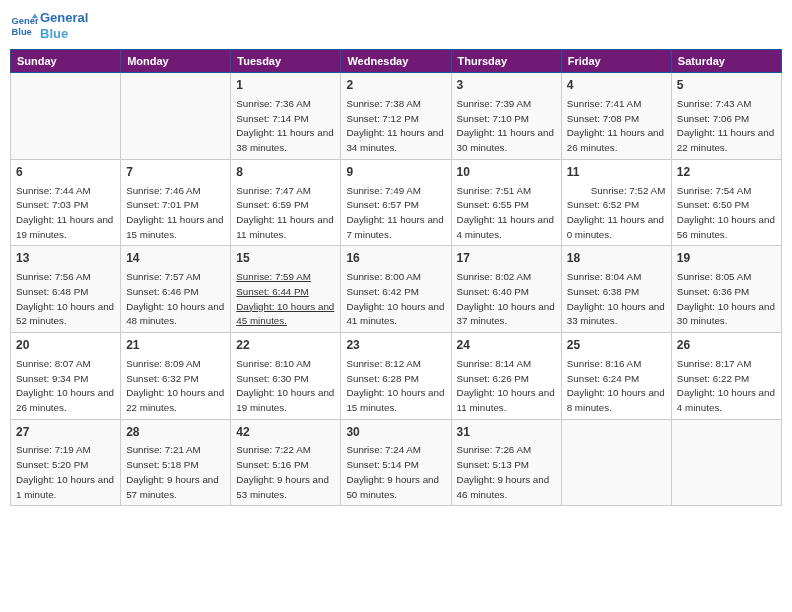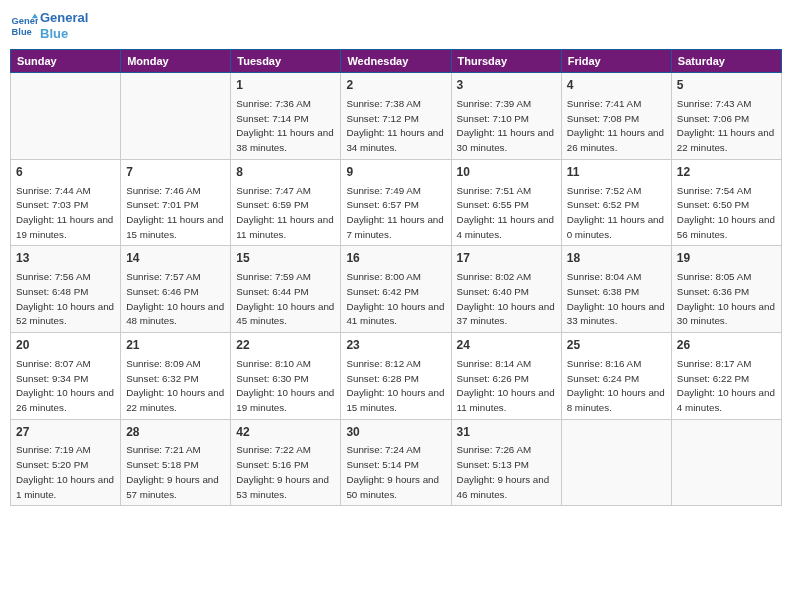--- a/index.html
+++ b/index.html
@@ -156,35 +156,35 @@
 Daylight: 11 hours and 15 minutes.</span></td>
         <td><span class="day-num">8</span><span class="day-info" style="white-space: pre-line;">Sunrise: 7:47 AM
 Sunset: 6:59 PM
 Daylight: 11 hours and 11 minutes.</span></td>
         <td><span class="day-num">9</span><span class="day-info" style="white-space: pre-line;">Sunrise: 7:49 AM
 Sunset: 6:57 PM
 Daylight: 11 hours and 7 minutes.</span></td>
         <td><span class="day-num">10</span><span class="day-info" style="white-space: pre-line;">Sunrise: 7:51 AM
 Sunset: 6:55 PM
 Daylight: 11 hours and 4 minutes.</span></td>
-        <td><span class="day-num">11</span><span class="day-info" style="white-space: pre-line;">Sunrise: 7:52 AM
+        <td><span class="day-num">11</span><span class="day-info" style="white-space: pre-line; margin-left: 24px;">Sunrise: 7:52 AM
 Sunset: 6:52 PM
 Daylight: 11 hours and 0 minutes.</span></td>
         <td><span class="day-num">12</span><span class="day-info" style="white-space: pre-line;">Sunrise: 7:54 AM
 Sunset: 6:50 PM
 Daylight: 10 hours and 56 minutes.</span></td>
       </tr>
       <tr>
         <td><span class="day-num">13</span><span class="day-info" style="white-space: pre-line;">Sunrise: 7:56 AM
 Sunset: 6:48 PM
 Daylight: 10 hours and 52 minutes.</span></td>
         <td><span class="day-num">14</span><span class="day-info" style="white-space: pre-line;">Sunrise: 7:57 AM
 Sunset: 6:46 PM
 Daylight: 10 hours and 48 minutes.</span></td>
-        <td><span class="day-num">15</span><span class="day-info" style="white-space: pre-line;">Sunrise: 7:59 AM
+        <td><span class="day-num">15</span><span class="day-info" style="white-space: pre-line; text-decoration: underline;">Sunrise: 7:59 AM
 Sunset: 6:44 PM
 Daylight: 10 hours and 45 minutes.</span></td>
         <td><span class="day-num">16</span><span class="day-info" style="white-space: pre-line;">Sunrise: 8:00 AM
 Sunset: 6:42 PM
 Daylight: 10 hours and 41 minutes.</span></td>
         <td><span class="day-num">17</span><span class="day-info" style="white-space: pre-line;">Sunrise: 8:02 AM
 Sunset: 6:40 PM
 Daylight: 10 hours and 37 minutes.</span></td>
         <td><span class="day-num">18</span><span class="day-info" style="white-space: pre-line;">Sunrise: 8:04 AM
 Sunset: 6:38 PM

